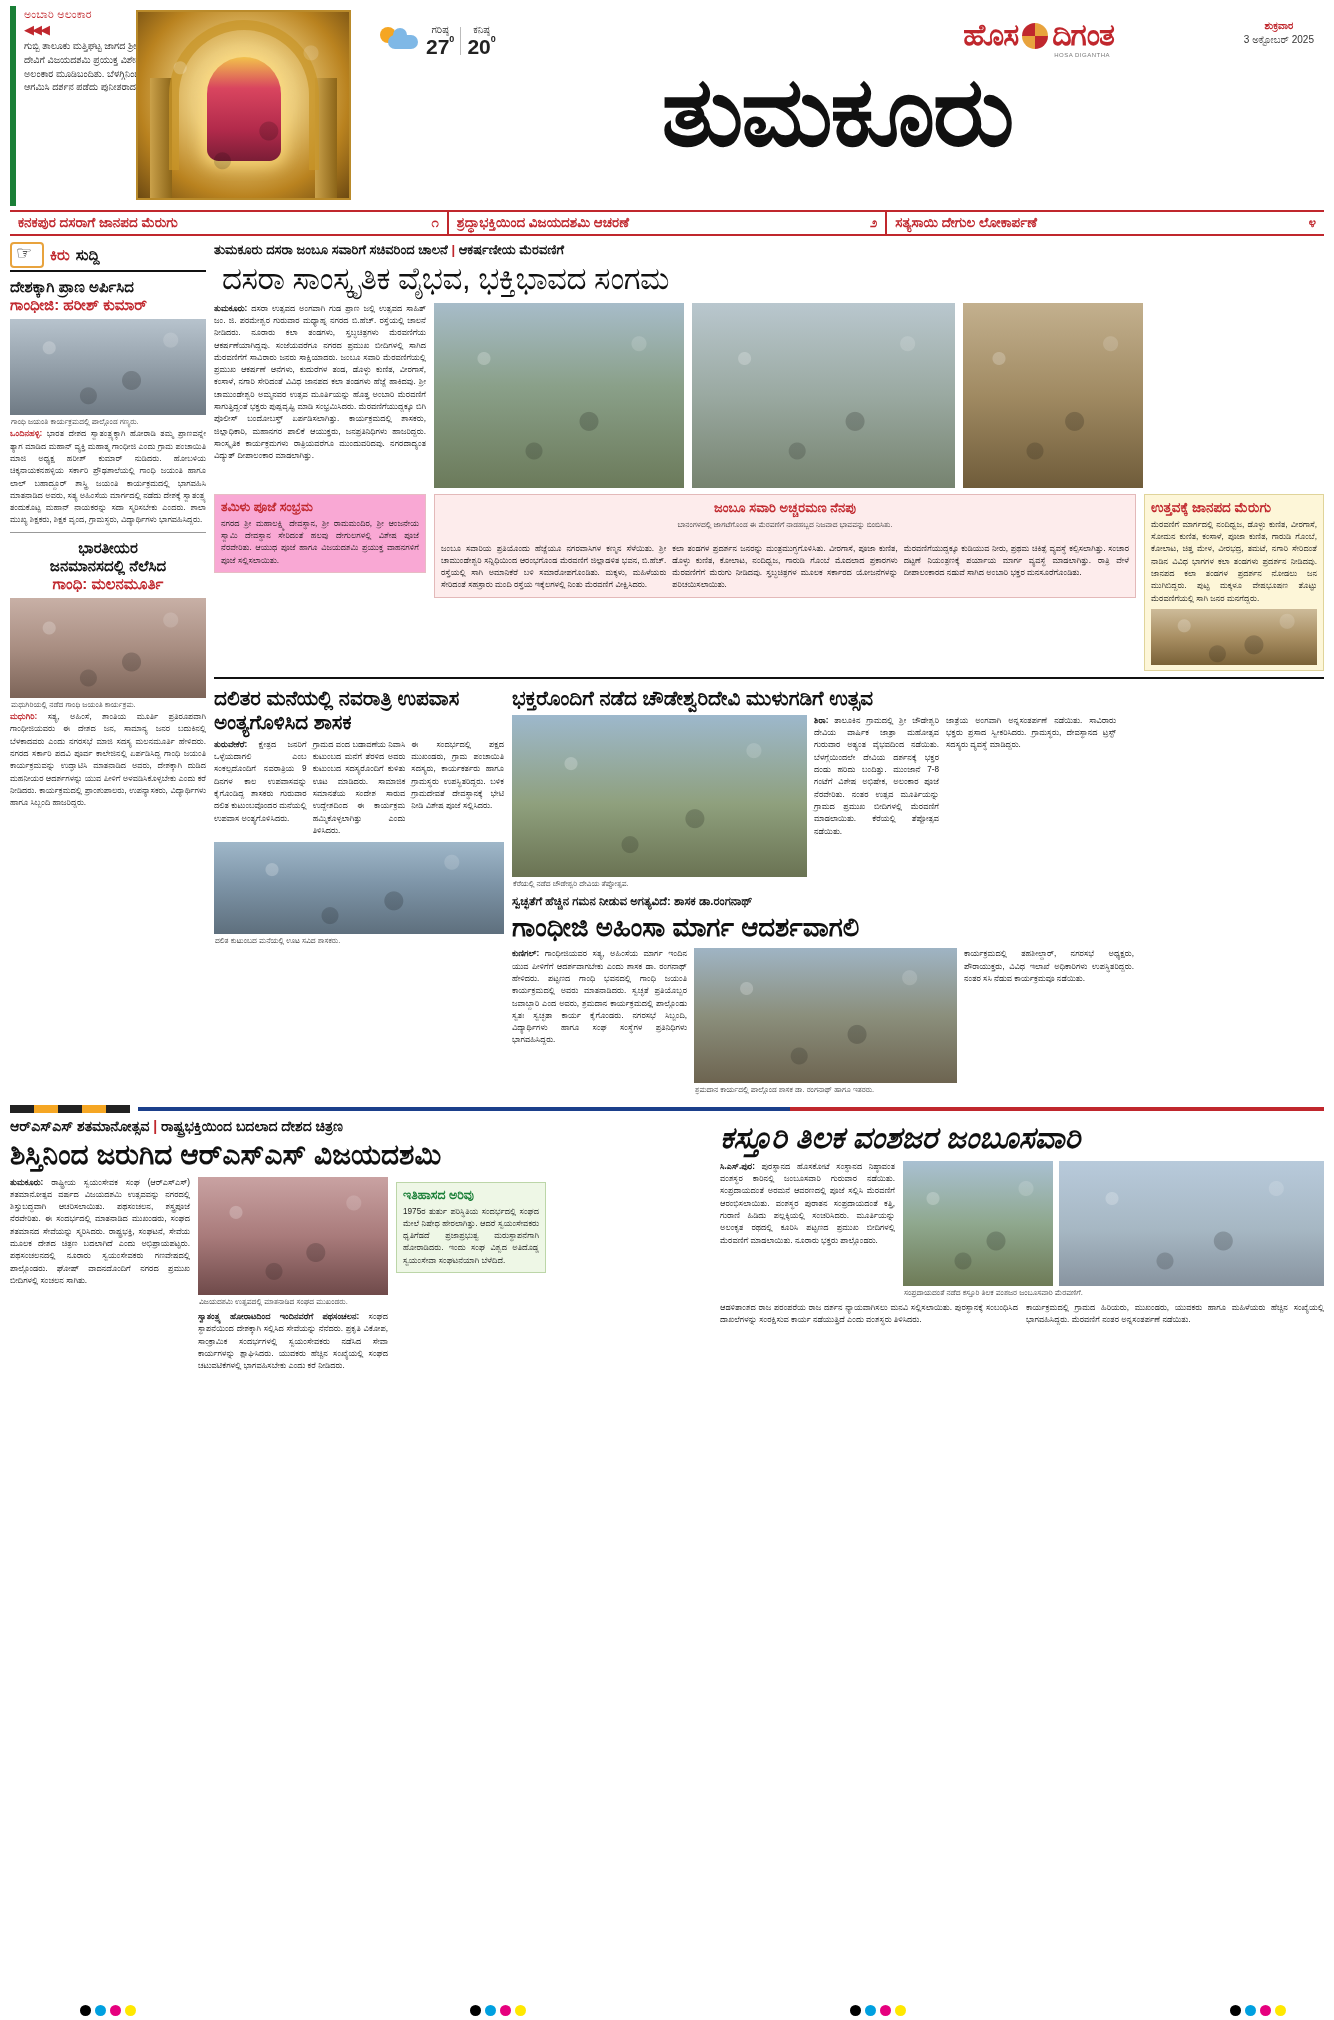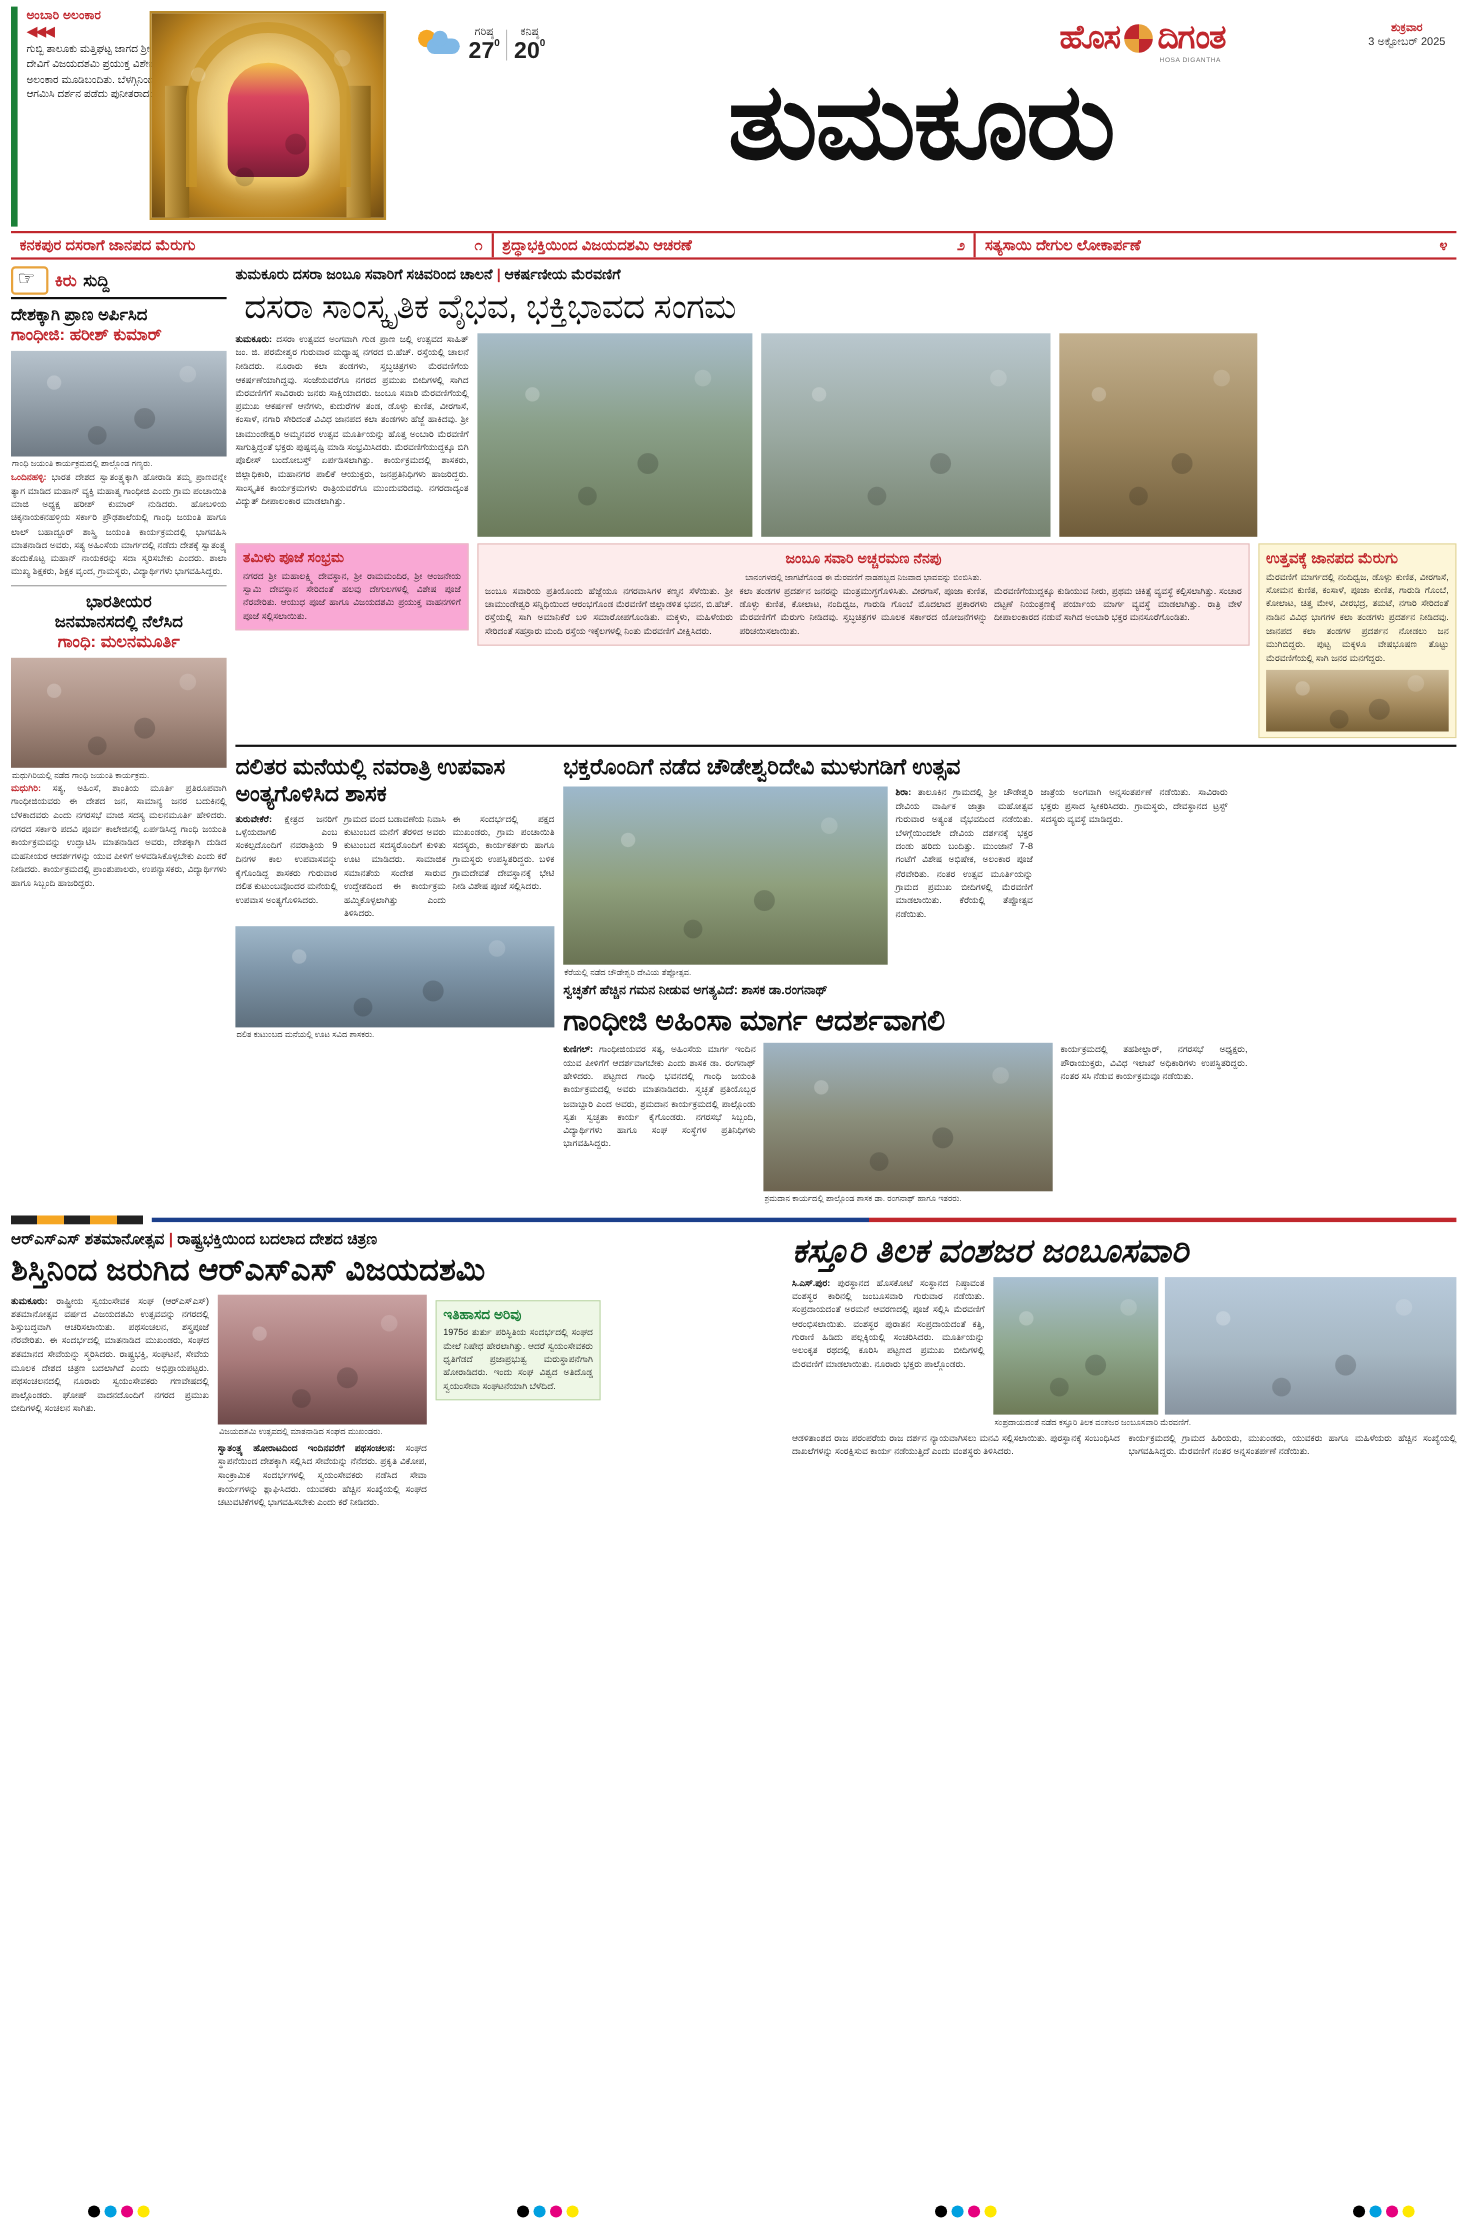--- a/index.html
+++ b/index.html
@@ -14,21 +14,21 @@
   }
   .page { width:1334px; height:2020px; position:relative; padding: 6px 10px 0 10px; }
 
   
   .masthead { display:flex; height:200px; position:relative; }
   .mast-left {
     width: 220px; border-left: 6px solid #1a7f37; padding: 2px 6px 0 8px;
     position:relative;
   }
   .mast-left .ad-title {
-    color:#c0272d; font-weight:bold; font-size:11px; letter-spacing:.2px;
+    color:#c0272d; font-weight:normal; font-size:11px; letter-spacing:.2px;
   }
   .arrows { color:#c0272d; font-size:13px; letter-spacing:-2px; margin: 1px 0 2px 0;}
   .mast-left p { font-size:9.5px; line-height:1.45; margin:0; color:#111; }
   .mast-photo {
     position:absolute; left:120px; top:4px; width:215px; height:190px;
     border:2px solid #b98a2a;
     background:
       radial-gradient(ellipse at 50% 45%, #f7e7b8 0%, #e9c97a 35%, #b9821f 70%, #6d4a12 100%);
     overflow:hidden;
   }
@@ -293,21 +293,21 @@
             <h4>ತಮಿಳು ಪೂಜೆ ಸಂಭ್ರಮ</h4>
             <div class="body-txt">ನಗರದ ಶ್ರೀ ಮಹಾಲಕ್ಷ್ಮಿ ದೇವಸ್ಥಾನ, ಶ್ರೀ ರಾಮಮಂದಿರ, ಶ್ರೀ ಆಂಜನೇಯ ಸ್ವಾಮಿ ದೇವಸ್ಥಾನ ಸೇರಿದಂತೆ ಹಲವು ದೇಗುಲಗಳಲ್ಲಿ ವಿಶೇಷ ಪೂಜೆ ನೆರವೇರಿತು. ಆಯುಧ ಪೂಜೆ ಹಾಗೂ ವಿಜಯದಶಮಿ ಪ್ರಯುಕ್ತ ವಾಹನಗಳಿಗೆ ಪೂಜೆ ಸಲ್ಲಿಸಲಾಯಿತು.</div>
           </div>
         </div>
 
         <div style="flex:1">
           <div class="redbox">
             <h4>ಜಂಬೂ ಸವಾರಿ
 ಅಚ್ಚರಮಣ ನೆನಪು</h4>
             <div class="cap" style="text-align:center">ಬಾನಂಗಳದಲ್ಲಿ ಜಾಗಟೆಗೊಂಡ ಈ ಮೆರವಣಿಗೆ ನಾಡಹಬ್ಬದ ನಿಜವಾದ ಭಾವವನ್ನು ಬಿಂಬಿಸಿತು.</div>
-            <div style="display:flex; gap:6px; margin-top:0;">
+            <div style="display:flex; gap:6px; margin-top:11px;">
               <div class="col3" style="flex:1">ಜಂಬೂ ಸವಾರಿಯ ಪ್ರತಿಯೊಂದು ಹೆಜ್ಜೆಯೂ ನಗರವಾಸಿಗಳ ಕಣ್ಮನ ಸೆಳೆಯಿತು. ಶ್ರೀ ಚಾಮುಂಡೇಶ್ವರಿ ಸನ್ನಿಧಿಯಿಂದ ಆರಂಭಗೊಂಡ ಮೆರವಣಿಗೆ ಜಿಲ್ಲಾಡಳಿತ ಭವನ, ಬಿ.ಹೆಚ್. ರಸ್ತೆಯಲ್ಲಿ ಸಾಗಿ ಅಮಾನಿಕೆರೆ ಬಳಿ ಸಮಾರೋಪಗೊಂಡಿತು. ಮಕ್ಕಳು, ಮಹಿಳೆಯರು ಸೇರಿದಂತೆ ಸಹಸ್ರಾರು ಮಂದಿ ರಸ್ತೆಯ ಇಕ್ಕೆಲಗಳಲ್ಲಿ ನಿಂತು ಮೆರವಣಿಗೆ ವೀಕ್ಷಿಸಿದರು.</div>
               <div class="col3" style="flex:1">ಕಲಾ ತಂಡಗಳ ಪ್ರದರ್ಶನ ಜನರನ್ನು ಮಂತ್ರಮುಗ್ಧಗೊಳಿಸಿತು. ವೀರಗಾಸೆ, ಪೂಜಾ ಕುಣಿತ, ಡೊಳ್ಳು ಕುಣಿತ, ಕೋಲಾಟ, ನಂದಿಧ್ವಜ, ಗಾರುಡಿ ಗೊಂಬೆ ಮೊದಲಾದ ಪ್ರಕಾರಗಳು ಮೆರವಣಿಗೆಗೆ ಮೆರುಗು ನೀಡಿದವು. ಸ್ತಬ್ಧಚಿತ್ರಗಳ ಮೂಲಕ ಸರ್ಕಾರದ ಯೋಜನೆಗಳನ್ನು ಪರಿಚಯಿಸಲಾಯಿತು.</div>
               <div class="col3" style="flex:1">ಮೆರವಣಿಗೆಯುದ್ದಕ್ಕೂ ಕುಡಿಯುವ ನೀರು, ಪ್ರಥಮ ಚಿಕಿತ್ಸೆ ವ್ಯವಸ್ಥೆ ಕಲ್ಪಿಸಲಾಗಿತ್ತು. ಸಂಚಾರ ದಟ್ಟಣೆ ನಿಯಂತ್ರಣಕ್ಕೆ ಪರ್ಯಾಯ ಮಾರ್ಗ ವ್ಯವಸ್ಥೆ ಮಾಡಲಾಗಿತ್ತು. ರಾತ್ರಿ ವೇಳೆ ದೀಪಾಲಂಕಾರದ ನಡುವೆ ಸಾಗಿದ ಅಂಬಾರಿ ಭಕ್ತರ ಮನಸೂರೆಗೊಂಡಿತು.</div>
             </div>
           </div>
         </div>
 
         <div style="width:180px">
           <div class="yellowbox">
             <h4>ಉತ್ತವಕ್ಕೆ ಜಾನಪದ ಮೆರುಗು</h4>

